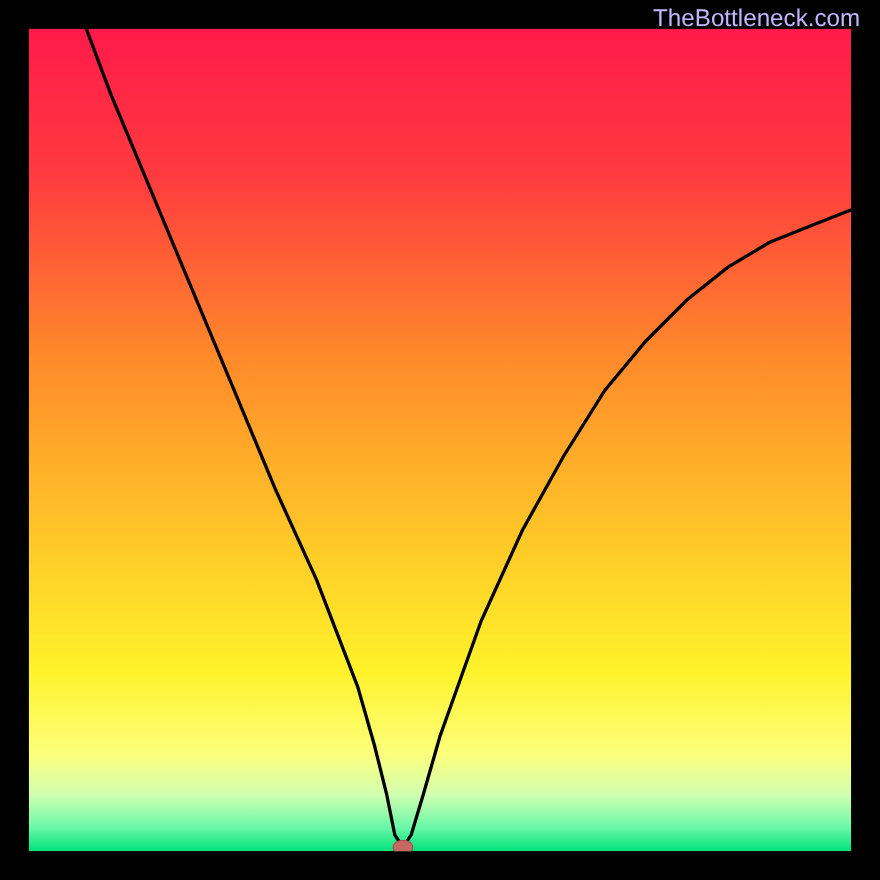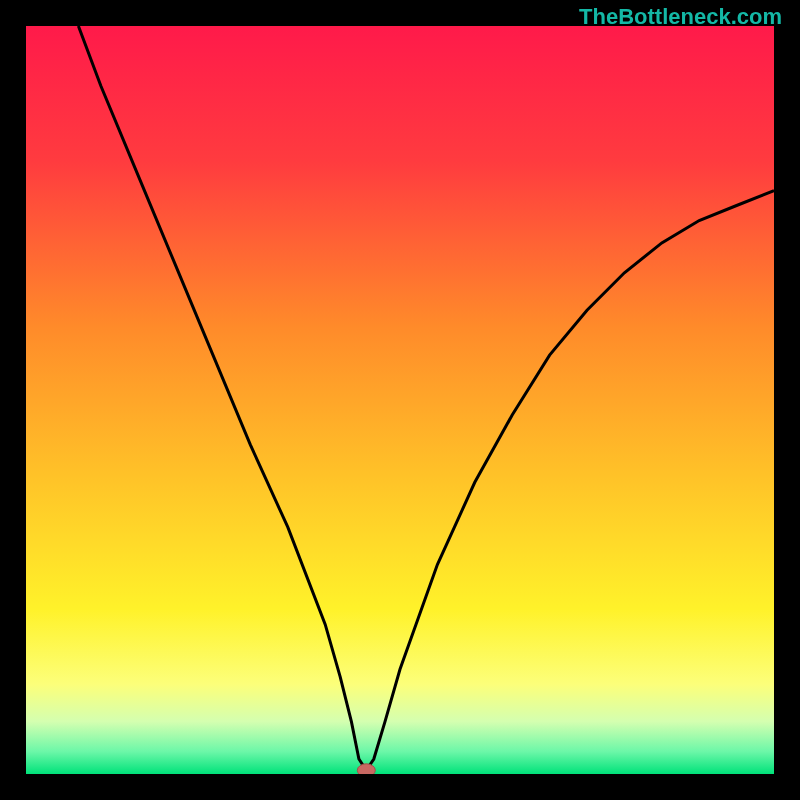--- a/index.html
+++ b/index.html
@@ -8,23 +8,23 @@
     width: 800px;
     height: 800px;
     background: #000;
     position: relative;
     font-family: Arial, sans-serif;
   }
   .watermark {
     position: absolute;
     top: 4px;
     right: 18px;
-    color: #14b8a6;
+    color: #c4b5fd;
     font-size: 22px;
-    font-weight: 700;
+    font-weight: 400;
     z-index: 10;
   }
   .plot-area {
     position: absolute;
     left: 26px;
     top: 26px;
     width: 748px;
     height: 748px;
     overflow: hidden;
   }

